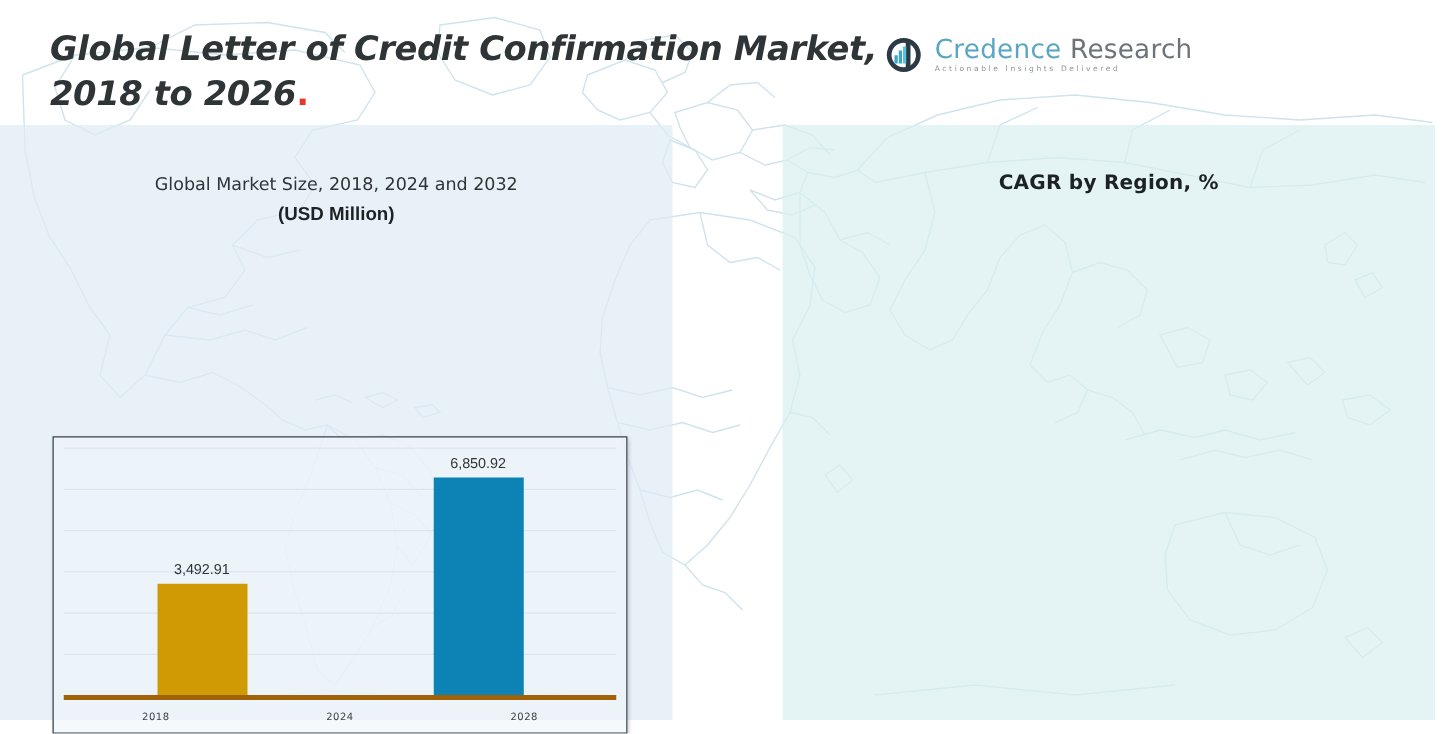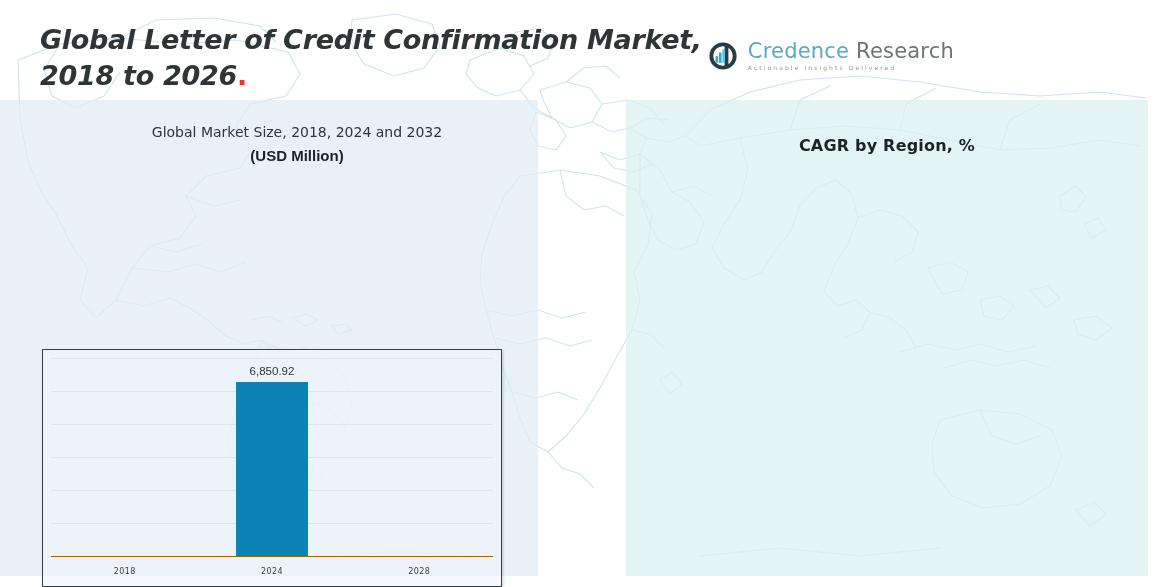--- a/index.html
+++ b/index.html
@@ -45,21 +45,21 @@
     line-height: 36px;
     letter-spacing: -0.3px;
     color: #2f3437;
     white-space: nowrap;
   }
   .title-dot { color: #e8362a; font-style: normal; }
 
   
   #logo {
     position: absolute;
-    right: 70px; top: 40px;
+    right: 70px; top: 28px;
     display: flex;
     align-items: center;
     gap: 9px;
   }
   #logo-mark { width: 32px; height: 32px; flex: none; }
   #logo-text { display: flex; flex-direction: column; justify-content: center; }
   #logo-name {
     font-family: "DejaVu Sans", sans-serif;
     font-size: 21px;
     font-weight: 400;
@@ -87,21 +87,21 @@
   }
   #panel-right {
     left: 585px; top: 100px;
     width: 522px; height: 476px;
     background: rgba(217,240,240,0.72);
     margin-left: 41px;
   }
 
   .panel-heading { position: absolute; width: 100%; text-align: center; }
 
-  #left-heading { top: 22px; margin-left: 28px; }
+  #left-heading { top: 38px; }
   #left-sub1 {
     font-family: "DejaVu Sans", sans-serif;
     font-size: 14px;
     color: #2f3437;
     line-height: 21px;
   }
   #left-sub2 {
     font-family: Liberation Sans, sans-serif;
     font-size: 15px;
     font-weight: 700;
@@ -171,21 +171,21 @@
     background: #cf9a04;
   }
   #left-axis {
     position: absolute;
     left: 8px; right: 8px;
     bottom: 0;
     height: 30px;
     display: flex;
     justify-content: space-around;
     align-items: center;
-    border-top: 1px solid #a16207;
+    border-top: 4px solid #a16207;
   }
   .vaxis-tick {
     width: 26%;
     text-align: center;
     font-family: "DejaVu Sans", sans-serif;
     font-size: 8px;
     color: #3b4248;
     letter-spacing: 0.4px;
   }
 </style>
@@ -288,20 +288,24 @@
       <div id="left-plot">
         <div class="gridline" style="top:8px"></div>
         <div class="gridline" style="top:41px"></div>
         <div class="gridline" style="top:74px"></div>
         <div class="gridline" style="top:107px"></div>
         <div class="gridline" style="top:140px"></div>
         <div class="gridline" style="top:173px"></div>
         <div class="gridline" style="top:206px"></div>
 
         <div id="left-bars">
+          <div class="vbar-col">
+            <div class="vbar-label">3,492.91</div>
+            <div class="vbar" style="height:89px; background:#cf9a04;"></div>
+          </div>
           <div class="vbar-col">
             <div class="vbar-label">6,850.92</div>
             <div class="vbar" style="height:174px; background:#0d82b4;"></div>
           </div>
         </div>
 
         <div id="left-axis">
           <div class="vaxis-tick">2018</div>
           <div class="vaxis-tick">2024</div>
           <div class="vaxis-tick">2028</div>

